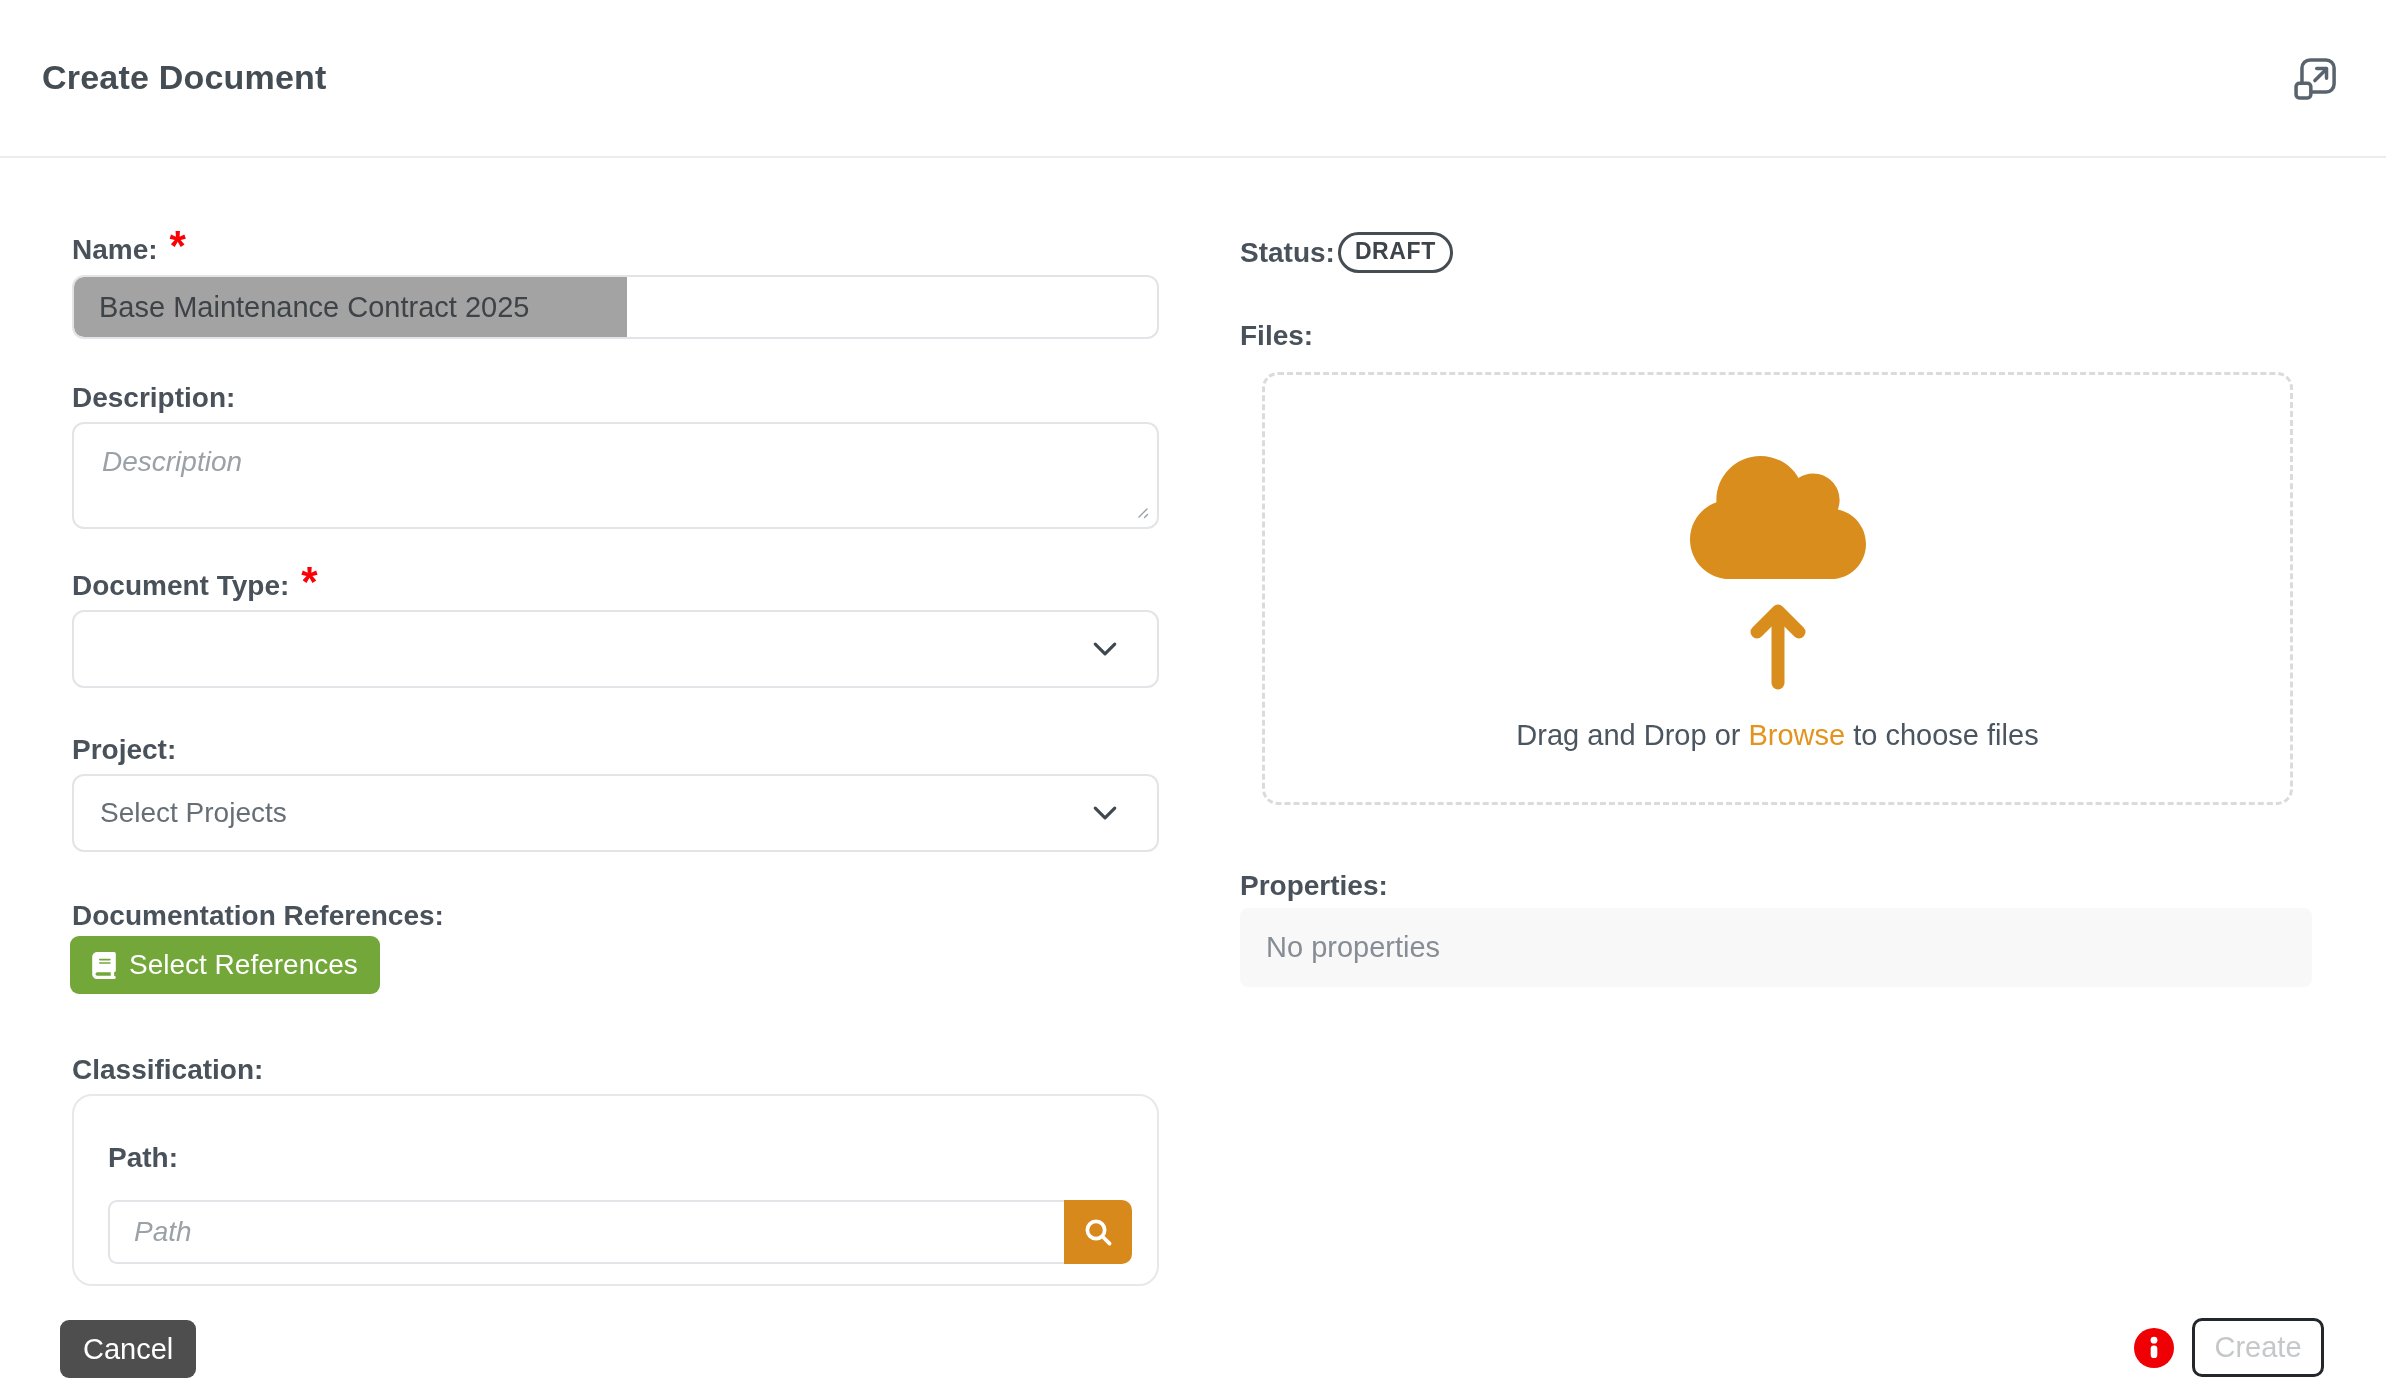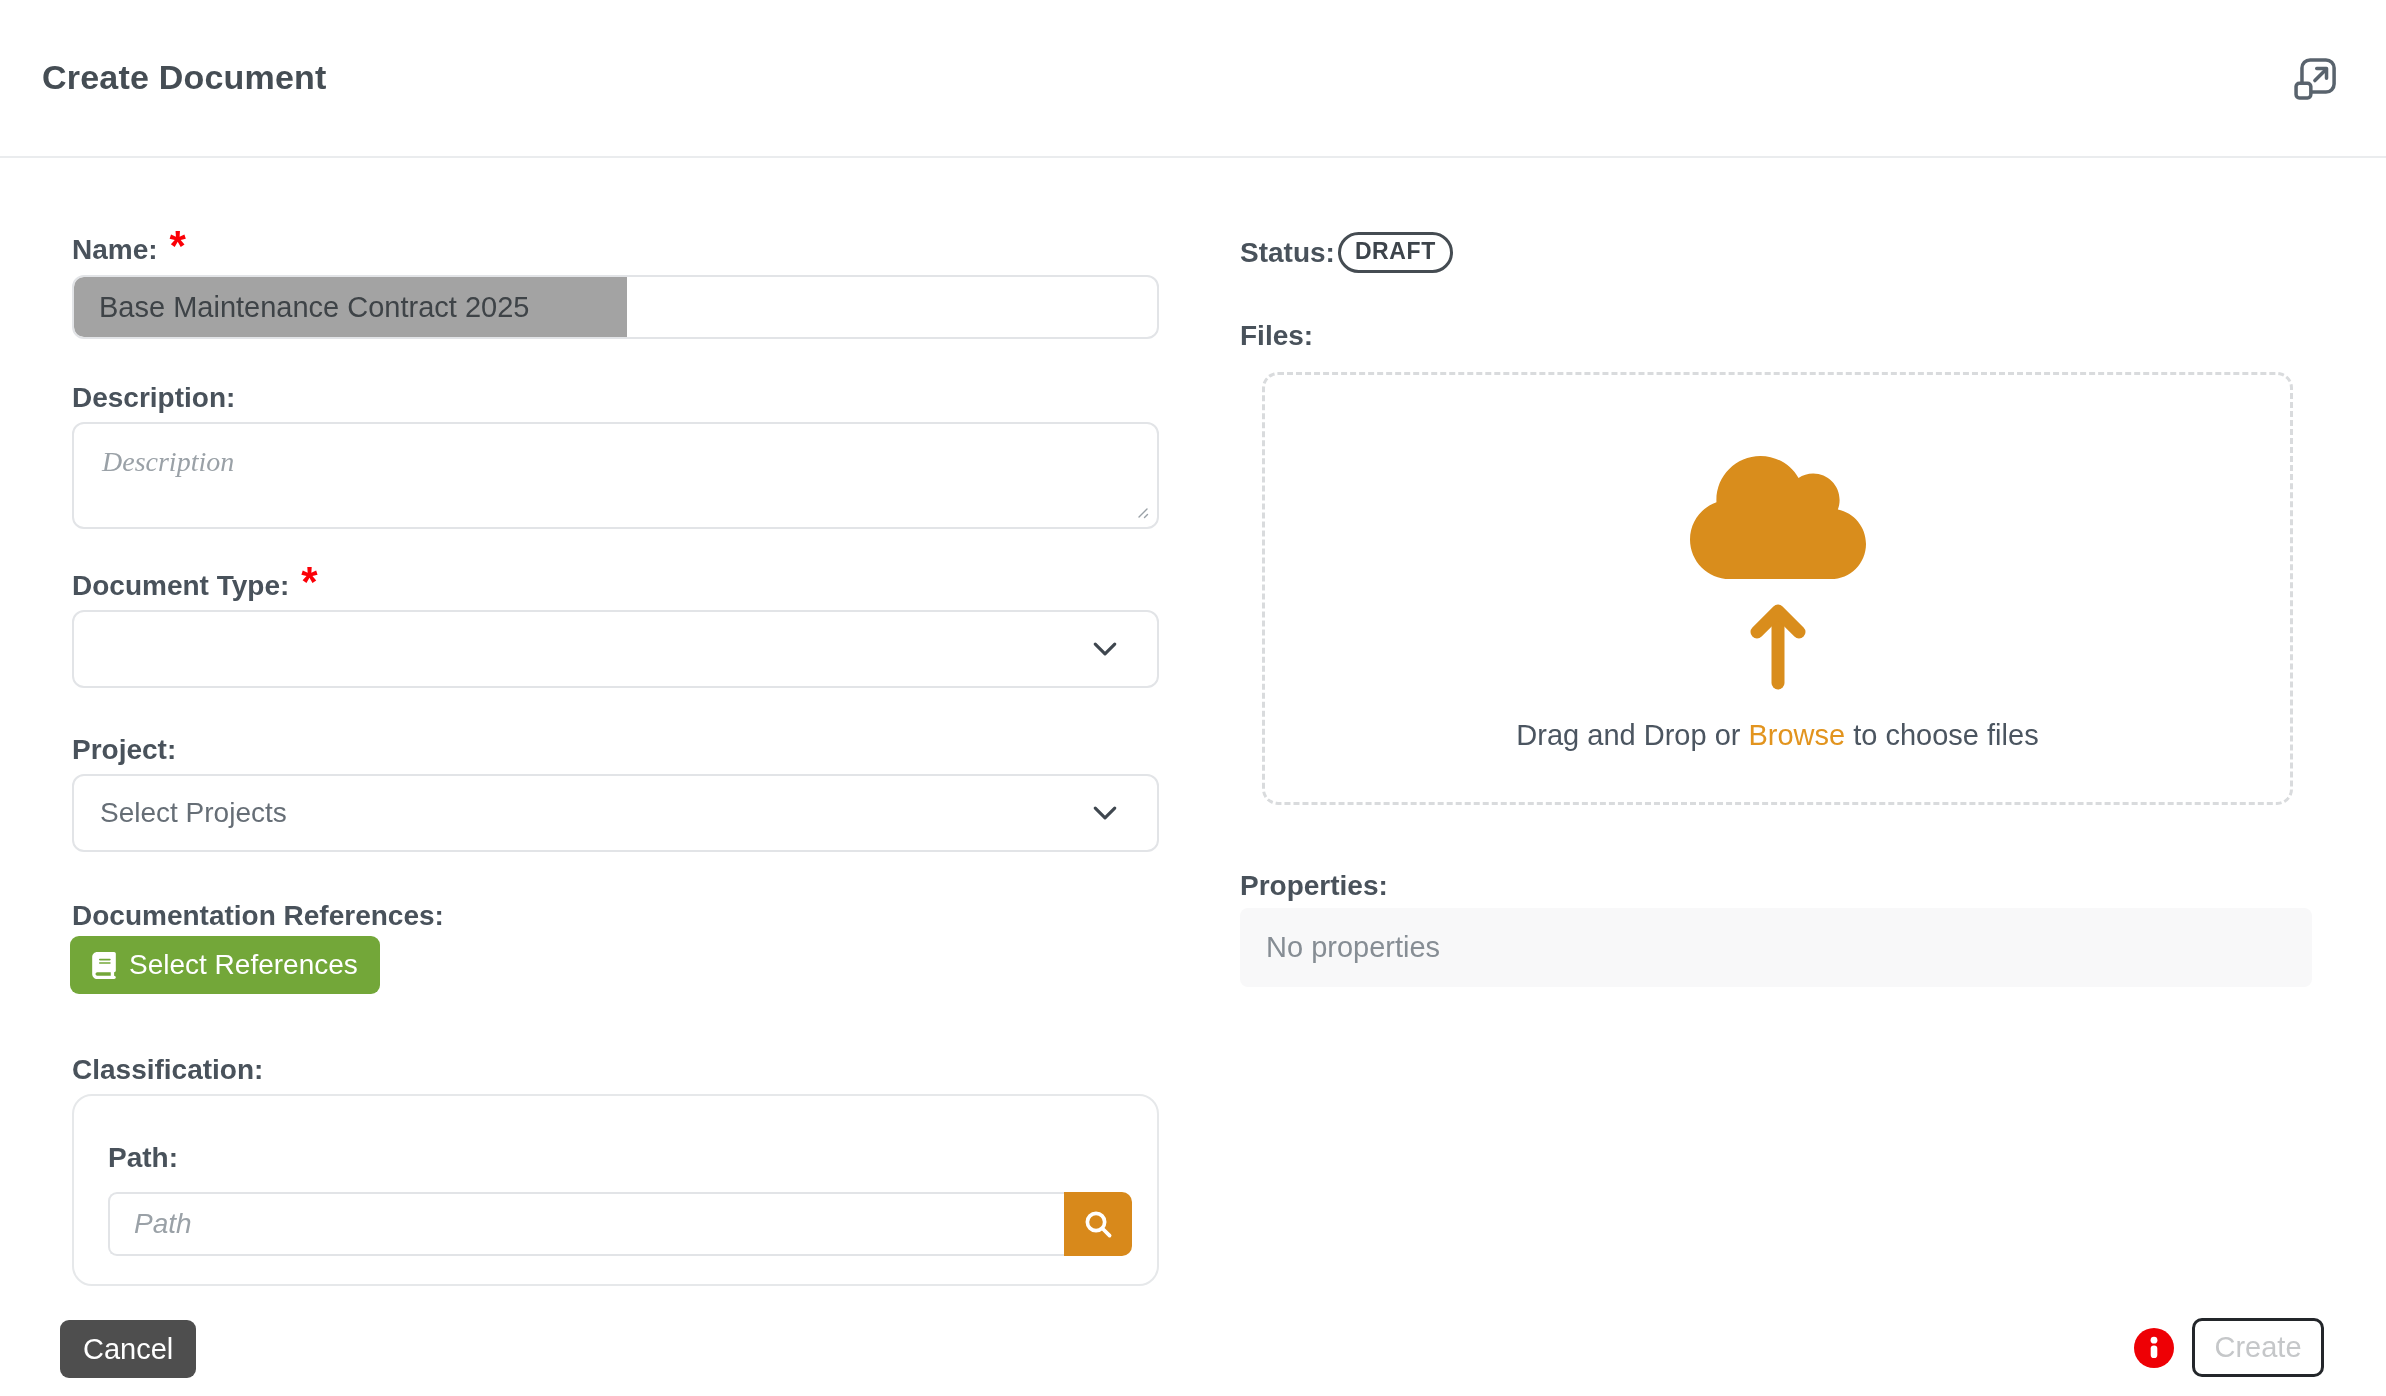--- a/index.html
+++ b/index.html
@@ -15,32 +15,32 @@
   .expand-btn{position:absolute;right:46px;top:54px;width:48px;height:48px;background:none;border:none;padding:0;cursor:pointer;}
   
   .label{font-size:28px;font-weight:bold;color:#49525b;line-height:36px;}
   .req{color:#fb0007;font-size:42px;font-weight:bold;margin-left:12px;position:relative;top:9px;line-height:10px;}
   .label-row{display:flex;align-items:flex-start;}
   
   .input-box{background:#fff;border:2px solid #e2e4e7;border-radius:12px;box-sizing:border-box;}
   .name-input{left:72px;top:275px;width:1087px;height:64px;overflow:hidden;display:flex;align-items:stretch;}
   .name-highlight{background:#a3a3a3;width:553px;display:flex;align-items:center;padding-left:25px;box-sizing:border-box;font-size:29px;color:#3e4347;border-radius:9px 0 0 9px;white-space:nowrap;}
   .desc-area-wrap{left:72px;top:422px;width:1087px;height:107px;}
-  .desc-area{width:100%;height:100%;border:2px solid #e2e4e7;border-radius:12px;box-sizing:border-box;resize:none;outline:none;padding:22px 28px;font-family:Liberation Serif, serif;font-size:28px;color:#3e4347;}
+  .desc-area{width:100%;height:100%;border:2px solid #e2e4e7;border-radius:12px;box-sizing:border-box;resize:none;outline:none;padding:22px 28px;font-family:Liberation Sans, sans-serif;font-size:28px;color:#3e4347;}
   .desc-area::placeholder{color:#9aa1a7;font-style:italic;opacity:1;}
   .resize-glyph{position:absolute;right:9px;bottom:9px;pointer-events:none;}
   .select-box{display:flex;align-items:center;padding:0 32px 0 26px;font-size:28px;color:#666e76;cursor:pointer;}
   .select-box .chev{position:absolute;right:34px;top:50%;transform:translateY(-50%);}
   #dt-select{left:72px;top:610px;width:1087px;height:78px;}
   #proj-select{left:72px;top:774px;width:1087px;height:78px;}
   
   .green-btn{left:70px;top:936px;height:58px;display:inline-flex;align-items:center;gap:13px;background:#73a739;color:#fff;font-size:28px;border:none;border-radius:9px;padding:0 22px;cursor:pointer;font-family:"Liberation Sans",sans-serif;justify-content:space-between;}
   
   .class-box{left:72px;top:1094px;width:1087px;height:192px;border:2px solid #e6e8ea;border-radius:20px;box-sizing:border-box;padding:44px 34px 0 34px;}
-  .path-row{display:flex;height:64px;margin-top:16px;width:1024px;}
+  .path-row{display:flex;height:64px;margin-top:24px;width:1024px;}
   .path-input{flex:1;border:2px solid #e2e4e7;border-right:none;border-radius:9px 0 0 9px;box-sizing:border-box;padding:0 24px;font-size:28px;font-family:"Liberation Sans",sans-serif;color:#3e4347;outline:none;min-width:0;}
   .path-input::placeholder{color:#9aa1a7;font-style:italic;opacity:1;}
   .search-btn{width:68px;height:64px;background:#d8891b;border:none;border-radius:0 10px 10px 0;display:flex;align-items:center;justify-content:center;cursor:pointer;flex:none;}
   
   .status-row{left:1240px;top:232px;display:flex;align-items:center;}
   .badge{border:3px solid #454c52;border-radius:22px;padding:3px 14px 5px;font-size:23px;font-weight:bold;color:#3d444b;letter-spacing:.6px;margin-left:3px;background:#fff;}
   #files-label{left:1240px;top:318px;}
   .drop-area{left:1262px;top:372px;width:1031px;height:433px;border:3px dashed #d9dbdd;border-radius:16px;box-sizing:border-box;display:flex;flex-direction:column;align-items:center;cursor:pointer;}
   .cloud{margin-top:72px;}
   .uparrow{margin-top:10px;}

